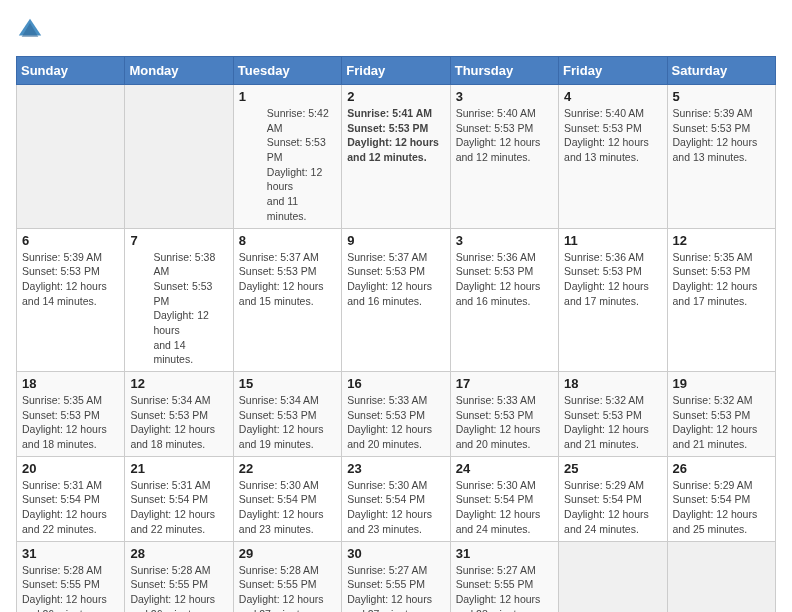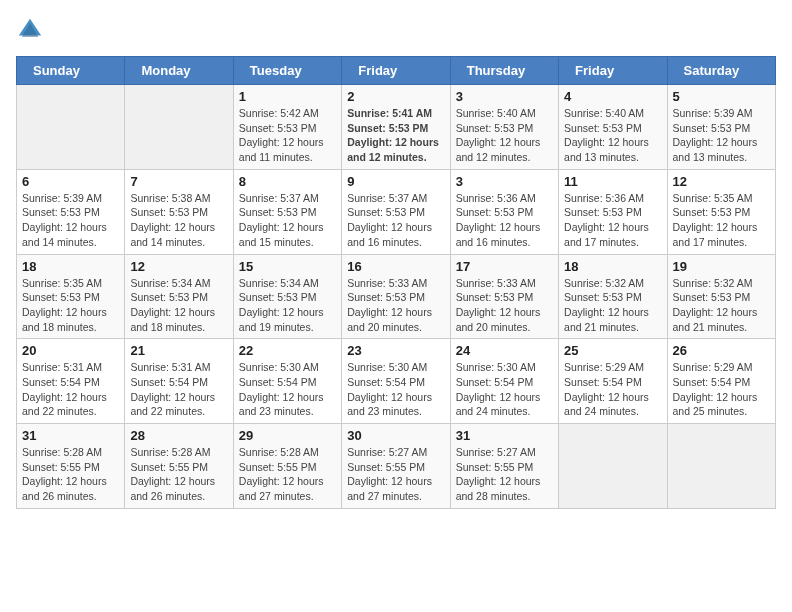--- a/index.html
+++ b/index.html
@@ -51,21 +51,21 @@
     table {
       width: 100%;
       border-collapse: collapse;
       table-layout: fixed;
     }
     thead tr th {
       background-color: #4a7fc1;
       color: white;
       font-size: 13px;
       font-weight: bold;
-      padding: 6px 16px;
+      padding: 6px 4px;
       text-align: left;
       border: 1px solid #3a6aab;
     }
     tbody tr td {
       border: 1px solid #ccc;
       vertical-align: top;
       padding: 4px 5px;
       font-size: 11px;
       color: #333;
       height: 80px;
@@ -121,21 +121,21 @@
         <th>Friday</th>
         <th>Saturday</th>
       </tr>
   </thead>
   <tbody>
   <tr>
         <td class="empty-cell"></td>
         <td class="empty-cell"></td>
         <td>
           <span class="day-number">1</span>
-          <div class="day-info" style="white-space: pre-line;">Sunrise: 5:42 AM
+          <div class="day-info" style="white-space: pre-line; margin-left: 28px;">Sunrise: 5:42 AM
 Sunset: 5:53 PM
 Daylight: 12 hours
 and 11 minutes.</div>
         </td>
         <td>
           <span class="day-number">2</span>
           <div class="day-info" style="white-space: pre-line; font-weight: bold;">Sunrise: 5:41 AM
 Sunset: 5:53 PM
 Daylight: 12 hours
 and 12 minutes.</div>
@@ -165,21 +165,21 @@
       <tr>
         <td>
           <span class="day-number">6</span>
           <div class="day-info" style="white-space: pre-line;">Sunrise: 5:39 AM
 Sunset: 5:53 PM
 Daylight: 12 hours
 and 14 minutes.</div>
         </td>
         <td>
           <span class="day-number">7</span>
-          <div class="day-info" style="white-space: pre-line;">Sunrise: 5:38 AM
+          <div class="day-info" style="white-space: pre-line; margin-left: 23px;">Sunrise: 5:38 AM
 Sunset: 5:53 PM
 Daylight: 12 hours
 and 14 minutes.</div>
         </td>
         <td>
           <span class="day-number">8</span>
           <div class="day-info" style="white-space: pre-line;">Sunrise: 5:37 AM
 Sunset: 5:53 PM
 Daylight: 12 hours
 and 15 minutes.</div>

